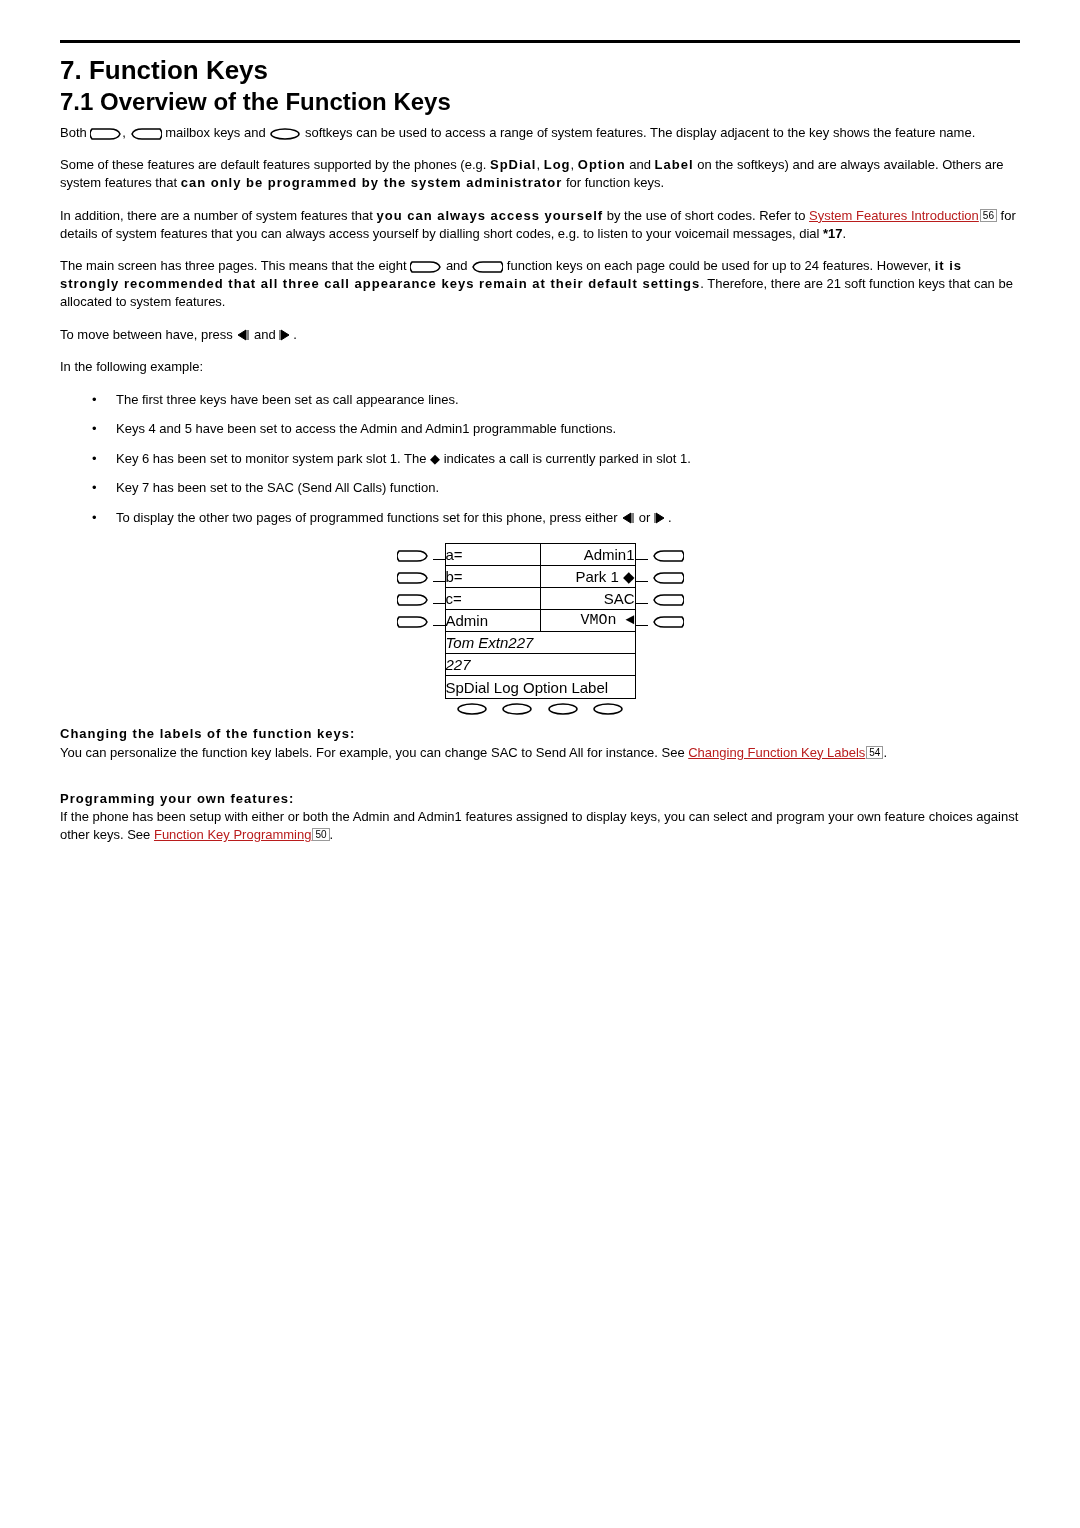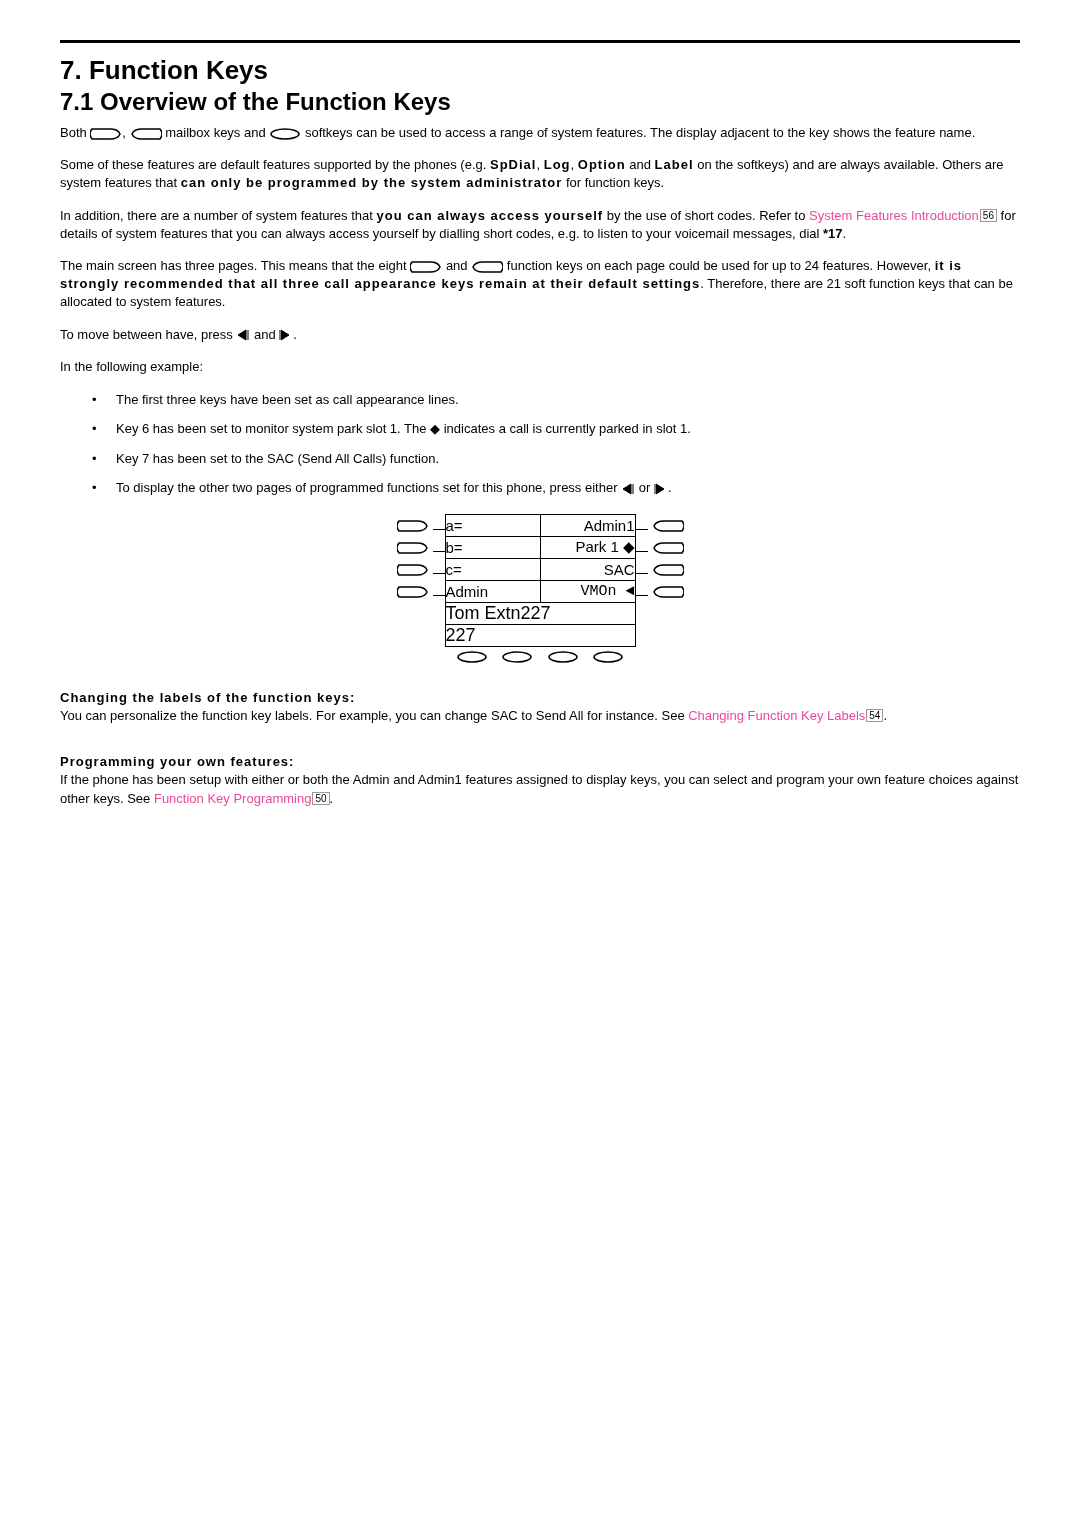--- a/index.html
+++ b/index.html
@@ -29,21 +29,22 @@
   margin: 0 0 8px 0;
 }
 p {
   font-size: 13px;
   line-height: 1.4;
   margin: 0 0 14px 0;
 }
 .bold { font-weight: bold; }
 .spaced { letter-spacing: 1px; }
 a.link {
-  color: #ec4899;
+  color: #b91c1c;
+  text-decoration: underline;
 }
 .pgref {
   font-size: 10px;
   border: 1px solid #999;
   padding: 0 2px;
   margin-left: 1px;
   vertical-align: 1px;
 }
 ul.bullets {
   margin: 0 0 16px 0;
@@ -81,23 +82,24 @@
   padding: 2px 6px;
   font-family: Arial, sans-serif;
   font-size: 15px;
   height: 22px;
   box-sizing: border-box;
 }
 .disp-wide-cell {
   border: 1.5px solid #000;
   padding: 2px 6px;
   font-family: Arial, sans-serif;
-  font-size: 18px;
+  font-size: 15px;
   height: 22px;
   box-sizing: border-box;
+  font-style: italic;
 }
 .softkey-row {
   border: 1.5px solid #000;
   padding: 2px 4px;
   font-family: Arial, sans-serif;
   font-size: 15px;
   text-align: left;
   height: 22px;
 }
 .keyshape-cell {
@@ -188,20 +190,21 @@
     <span> and </span>
     <svg width="14" height="14">
         <use href="#tri-right-solid"></use>
       </svg><span>.</span>
   </p>
 
   <p>In the following example:</p>
 
   <ul class="bullets">
     <li>The first three keys have been set as call appearance lines.</li>
+    <li>Keys 4 and 5 have been set to access the Admin and Admin1 programmable functions.</li>
     <li>
       <span>Key 6 has been set to monitor system park slot 1. The </span><span class="diamond"></span><span> indicates a call is currently parked in slot 1.</span>
     </li>
     <li>Key 7 has been set to the SAC (Send All Calls) function.</li>
     <li>
       <span>To display the other two pages of programmed functions set for this phone, press either </span>
       <svg width="14" height="14">
           <use href="#tri-left-solid"></use>
         </svg>
       <span> or </span>
@@ -272,20 +275,27 @@
       <tr>
         <td></td>
             <td></td>
         <td colspan="2" class="disp-wide-cell">227</td>
         <td></td>
             <td></td>
       </tr>
       <tr>
         <td></td>
             <td></td>
+        <td colspan="2" class="softkey-row">SpDial  Log    Option  Label</td>
+        <td></td>
+            <td></td>
+      </tr>
+      <tr>
+        <td></td>
+            <td></td>
         <td colspan="2" class="bottom-softkeys">
           <svg width="32" height="16">
                 <use href="#key-wide"></use>
               </svg>&nbsp;&nbsp;
           <svg width="32" height="16">
                 <use href="#key-wide"></use>
               </svg>&nbsp;&nbsp;
           <svg width="32" height="16">
                 <use href="#key-wide"></use>
               </svg>&nbsp;&nbsp;
@@ -293,21 +303,21 @@
                 <use href="#key-wide"></use>
               </svg>
         </td>
         <td></td>
             <td></td>
       </tr>
     </tbody>
       </table>
   </div>
 
-  <p style="margin-top:24px;">
+  <p style="margin-top:8px;">
     <span class="bold spaced">Changing the labels of the function keys:</span><br>
     <span>You can personalize the function key labels. For example, you can change SAC to Send All for instance. See </span><a class="link">Changing Function Key Labels</a><span class="pgref">54</span><span>.</span>
   </p>
 
   <p style="margin-top:28px;">
     <span class="bold spaced">Programming your own features:</span><br>
     <span>If the phone has been setup with either or both the Admin and Admin1 features assigned to display keys, you can select and program your own feature choices against other keys. See </span><a class="link">Function Key Programming</a><span class="pgref">50</span><span>.</span>
   </p>
 
 </div>

